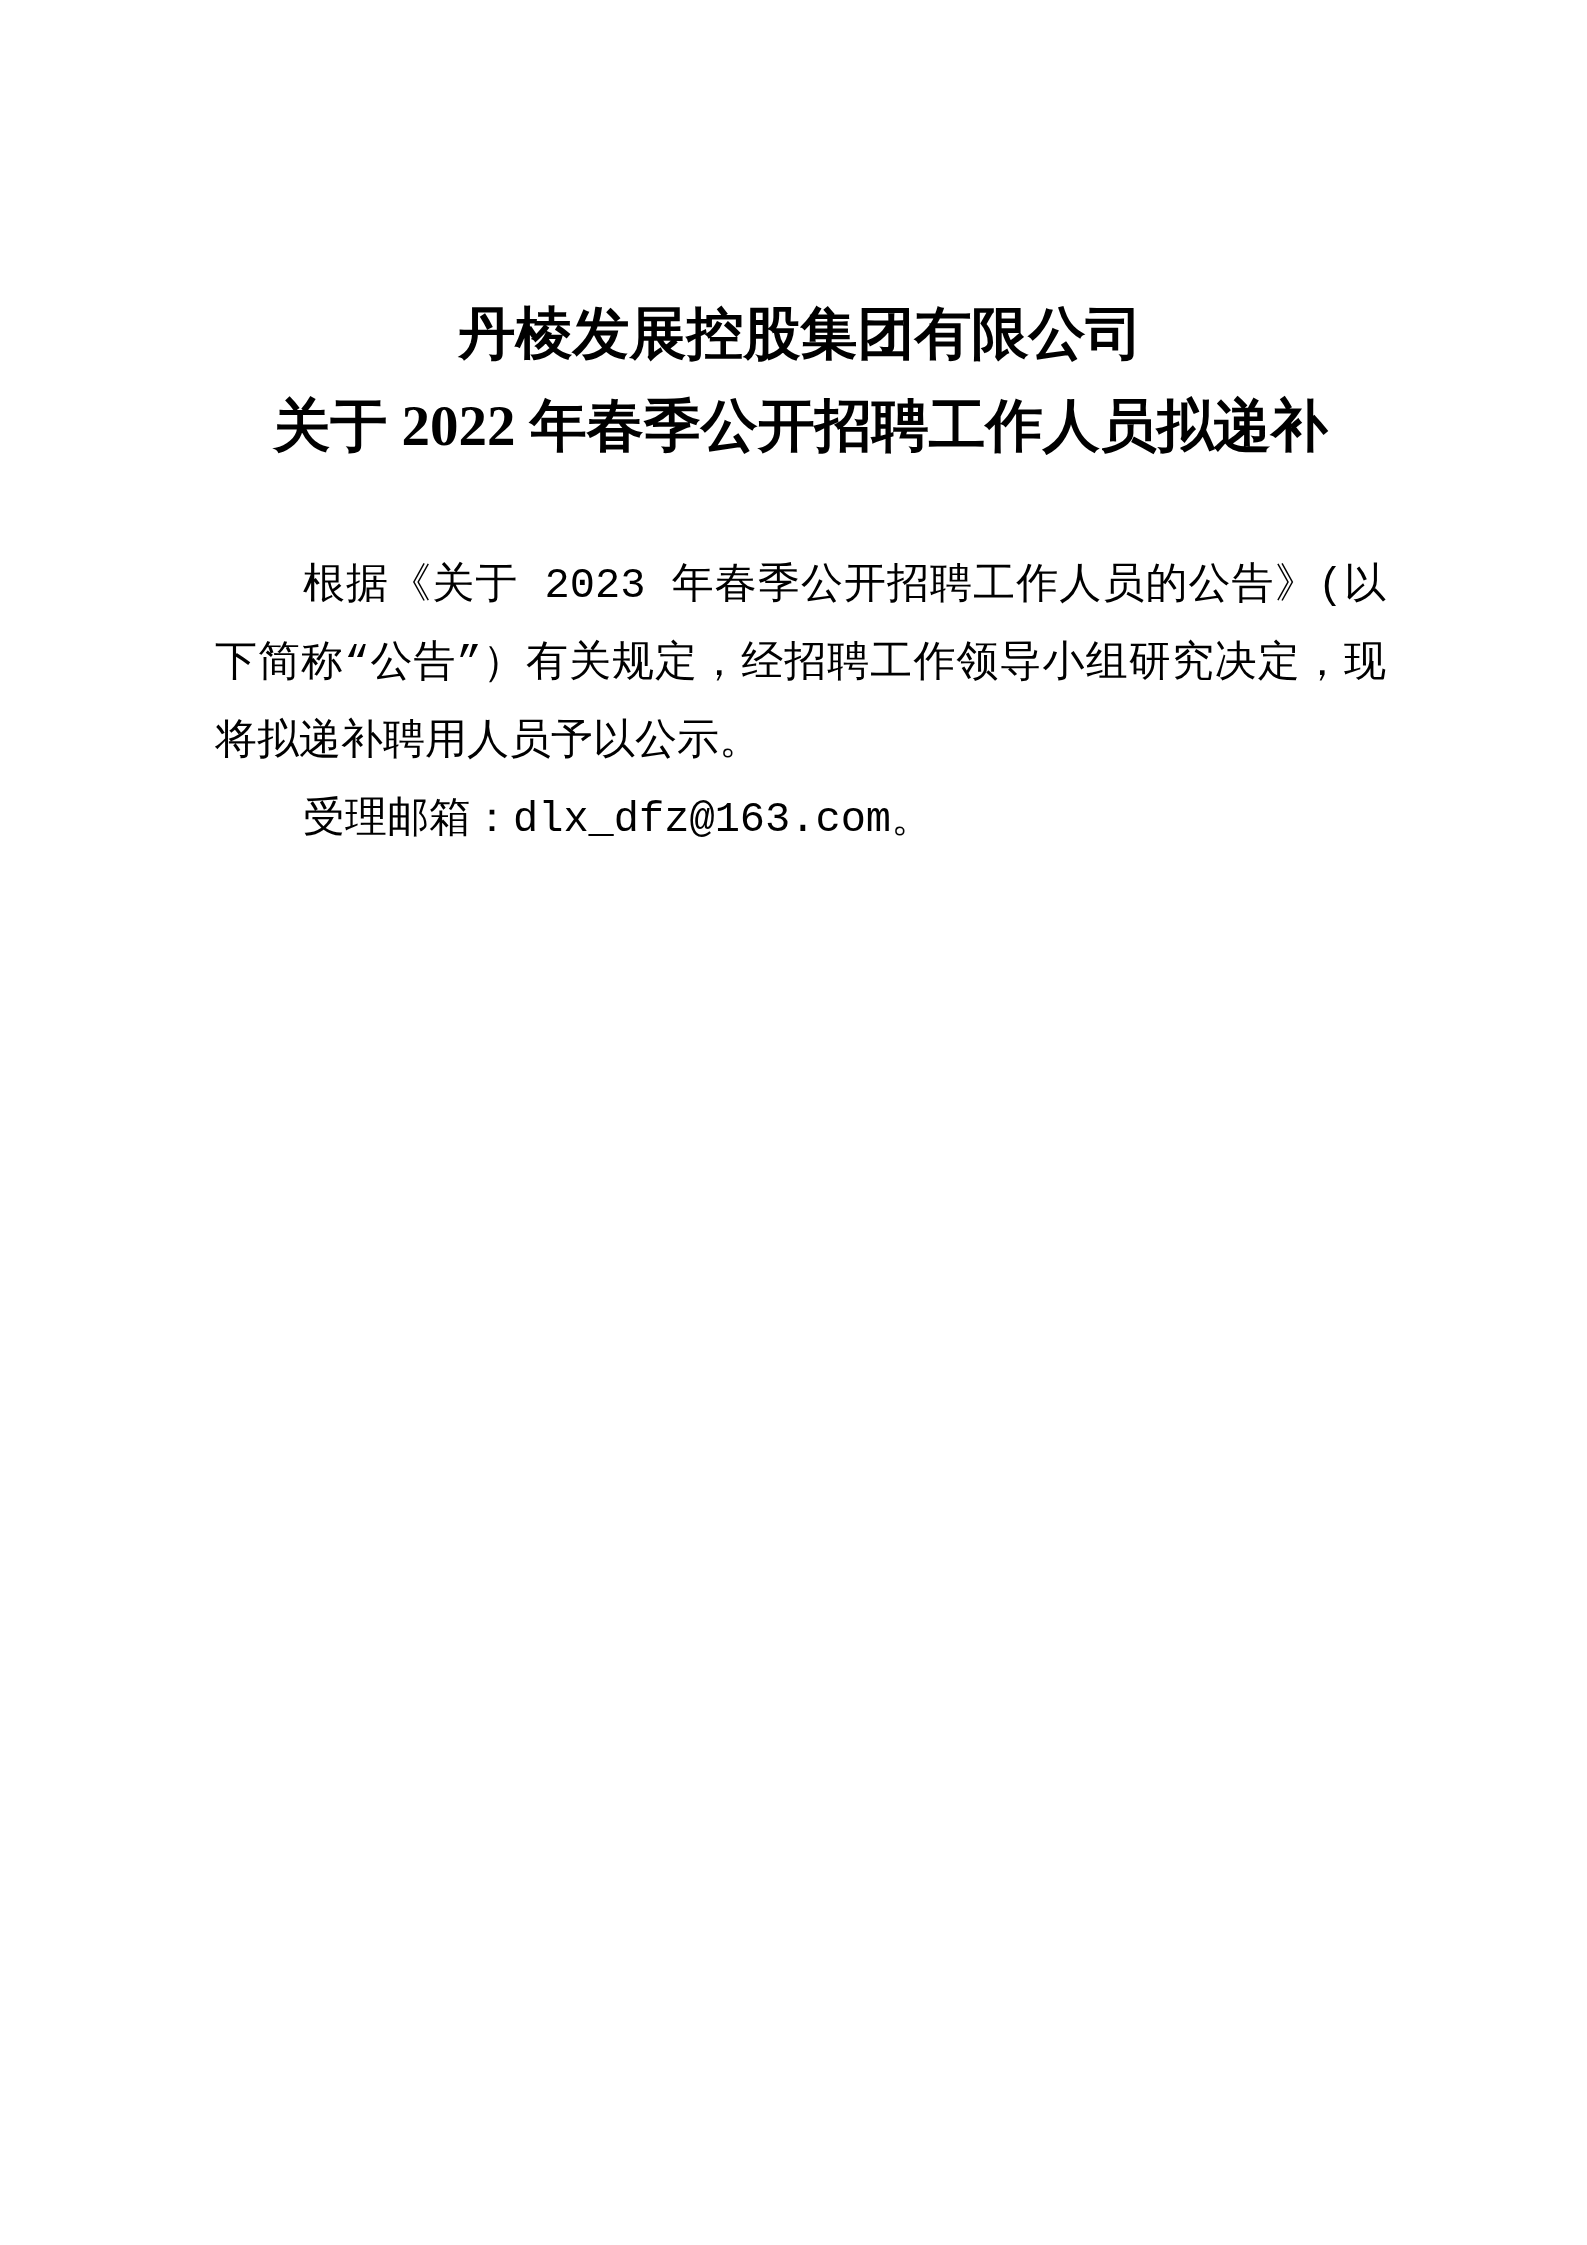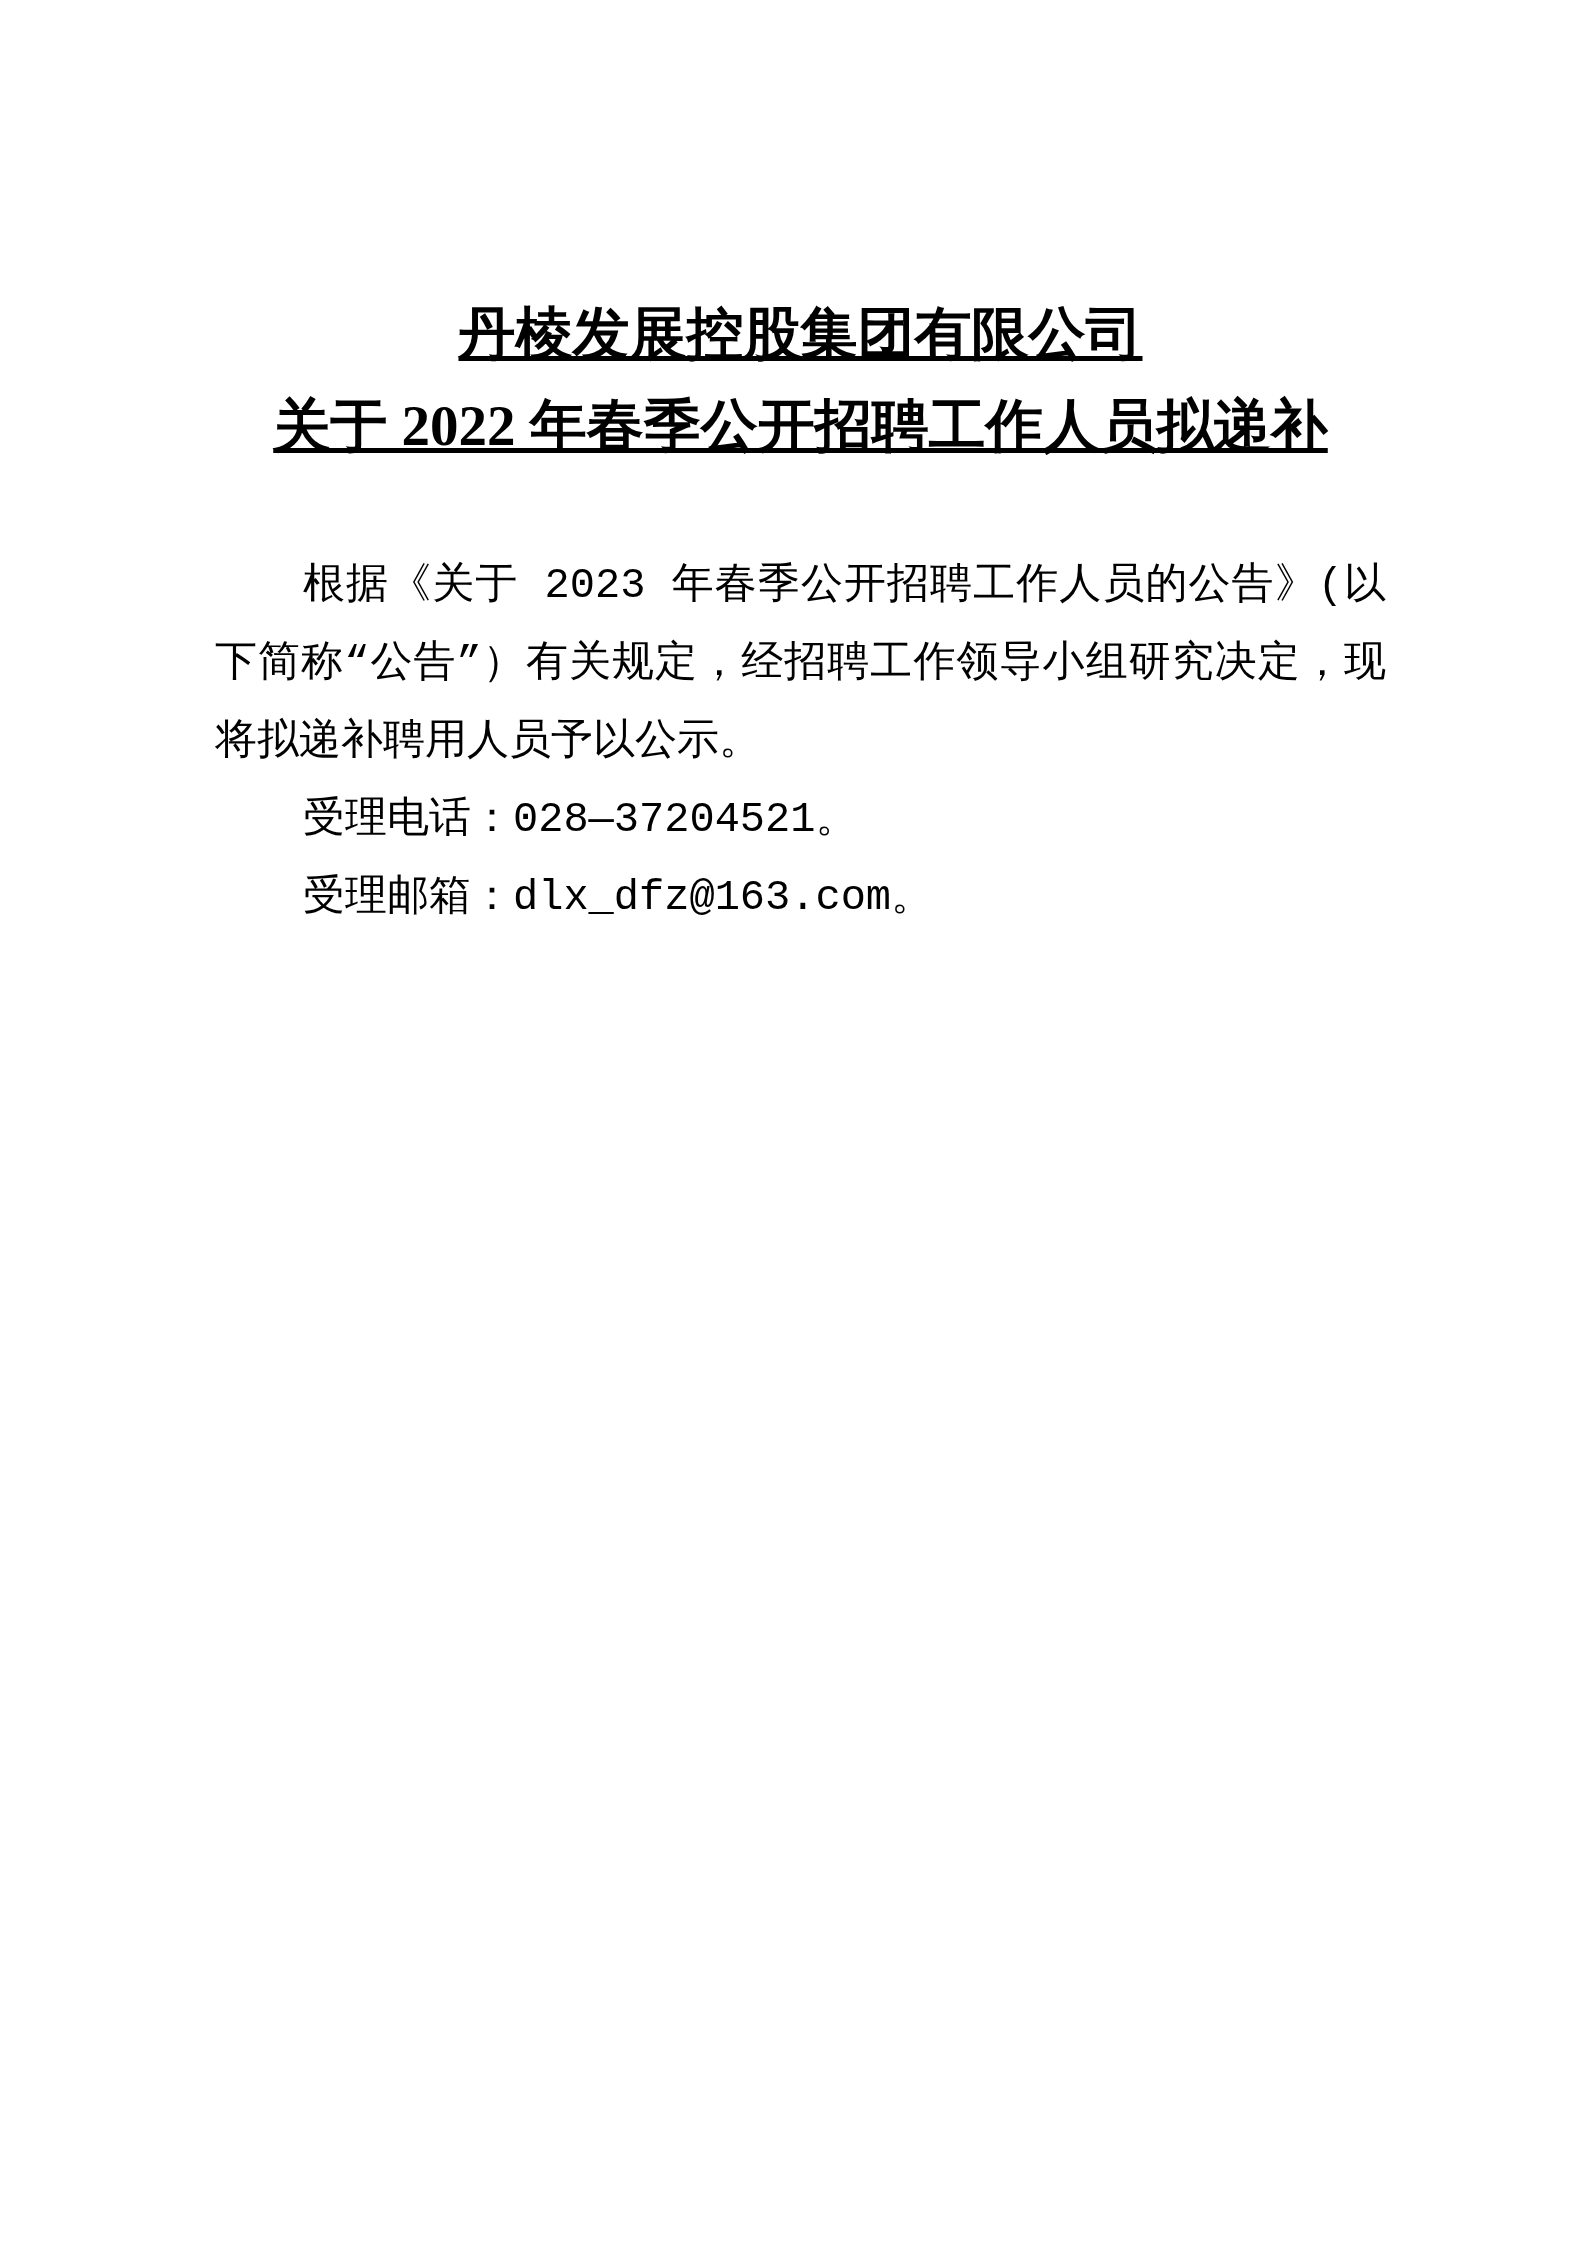--- a/index.html
+++ b/index.html
@@ -20,21 +20,20 @@
     background: #ffffff;
     color: #000000;
     font-family: "Liberation Serif", "DejaVu Serif", serif;
   }
   .doc-title {
     font-size: 57px;
     line-height: 92px;
     font-weight: bold;
     text-align: center;
     color: #000000;
-    text-decoration: underline;
   }
   .doc-body {
     margin-top: 75px;
     font-size: 42px;
     line-height: 78px;
     text-align: justify;
     text-justify: inter-character;
     color: #000000;
   }
   .doc-body p {
@@ -56,17 +55,16 @@
 
 <div class="page">
 
   <div class="doc-title">
     <div>丹棱发展控股集团有限公司</div>
     <div>关于 2022 年春季公开招聘工作人员拟递补</div>
   </div>
 
   <div class="doc-body">
     <p>根据《关于 2023 年春季公开招聘工作人员的公告》(以下简称“公告”）有关规定，经招聘工作领导小组研究决定，现将拟递补聘用人员予以公示。</p>
-    <p>受理电话：028—37204521。</p>
     <p>受理邮箱：dlx_dfz@163.com。</p>
   </div>
 
 </div>
 
 </body></html>

